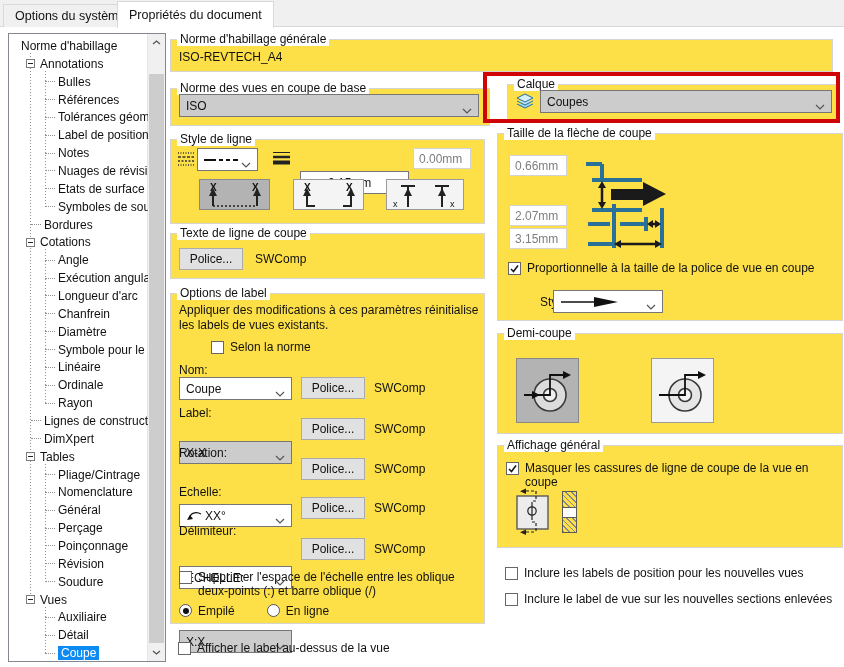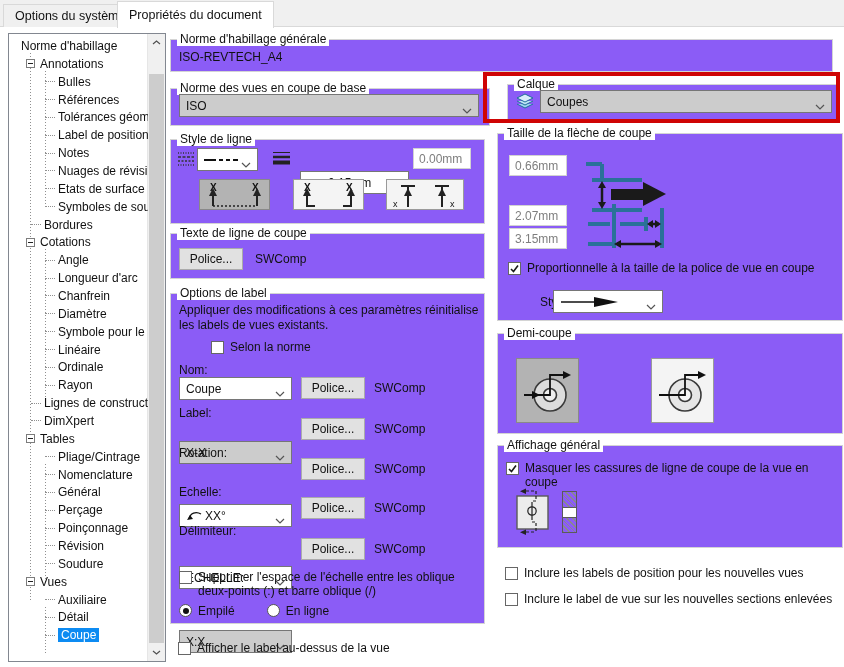--- a/index.html
+++ b/index.html
@@ -19,21 +19,21 @@
   .exp::after{content:"";position:absolute;left:1px;right:1px;top:3px;height:1px;background:#222;}
   .stub{border-top:1px dotted #909090;width:10px;height:0;margin-right:3px;flex:0 0 auto;}
   .stub.l1{margin-left:22px;}
   .stub.l2{margin-left:36px;}
   .vdot{position:absolute;width:1px;background-image:repeating-linear-gradient(to bottom,#909090 0 1px,transparent 1px 3px);z-index:0;}
   .sb{position:absolute;top:0;right:0;width:17px;height:100%;background:#f0f0f0;border-left:1px solid #e6e6e6;}
   .sb-btn{height:17px;display:flex;align-items:center;justify-content:center;}
   .sb-btn.down{position:absolute;bottom:0;left:0;right:0;}
   .sb-thumb{position:absolute;left:1px;right:1px;top:40px;bottom:18px;background:#cdcdcd;}
   
-  .grp{position:absolute;border:1px solid #d4d4d4;background:#8b5cf6;}
+  .grp{position:absolute;border:1px solid #d4d4d4;background:#fde047;}
   .grp-title{position:absolute;top:-8px;left:6px;background:#fff;padding:0 3px;white-space:nowrap;}
   .abs{position:absolute;}
   
   .combo{box-sizing:border-box;height:23px;border:1px solid #767676;background:#fff;display:flex;align-items:center;padding:0 6px;position:relative;}
   .combo.gray{background:#ccc;}
   .combo .chev{position:absolute;right:6px;top:8px;}
   .ro{box-sizing:border-box;height:21px;border:1px solid #d2d2d2;color:#7e7e7e;display:flex;align-items:center;padding:0 5px;background:#fff;}
   .btn{box-sizing:border-box;height:22px;width:64px;background:#e1e1e1;border:1px solid #ababab;display:flex;align-items:center;justify-content:center;cursor:default;}
   .cbrow{display:flex;align-items:flex-start;gap:6px;}
   .cb{box-sizing:border-box;width:13px;height:13px;border:1px solid #666;background:#fff;flex:0 0 auto;display:flex;align-items:center;justify-content:center;margin-top:1px;}
@@ -101,20 +101,24 @@
           <span class="stub l1"></span>
           <span class="tlabel">Bordures</span>
         </div>
         <div class="trow">
           <span class="exp"></span>
           <span class="tlabel">Cotations</span>
         </div>
         <div class="trow">
           <span class="stub l2"></span>
           <span class="tlabel">Angle</span>
+        </div>
+        <div class="trow">
+          <span class="stub l2"></span>
+          <span class="tlabel">Exécution angula</span>
         </div>
         <div class="trow">
           <span class="stub l2"></span>
           <span class="tlabel">Longueur d'arc</span>
         </div>
         <div class="trow">
           <span class="stub l2"></span>
           <span class="tlabel">Chanfrein</span>
         </div>
         <div class="trow">

